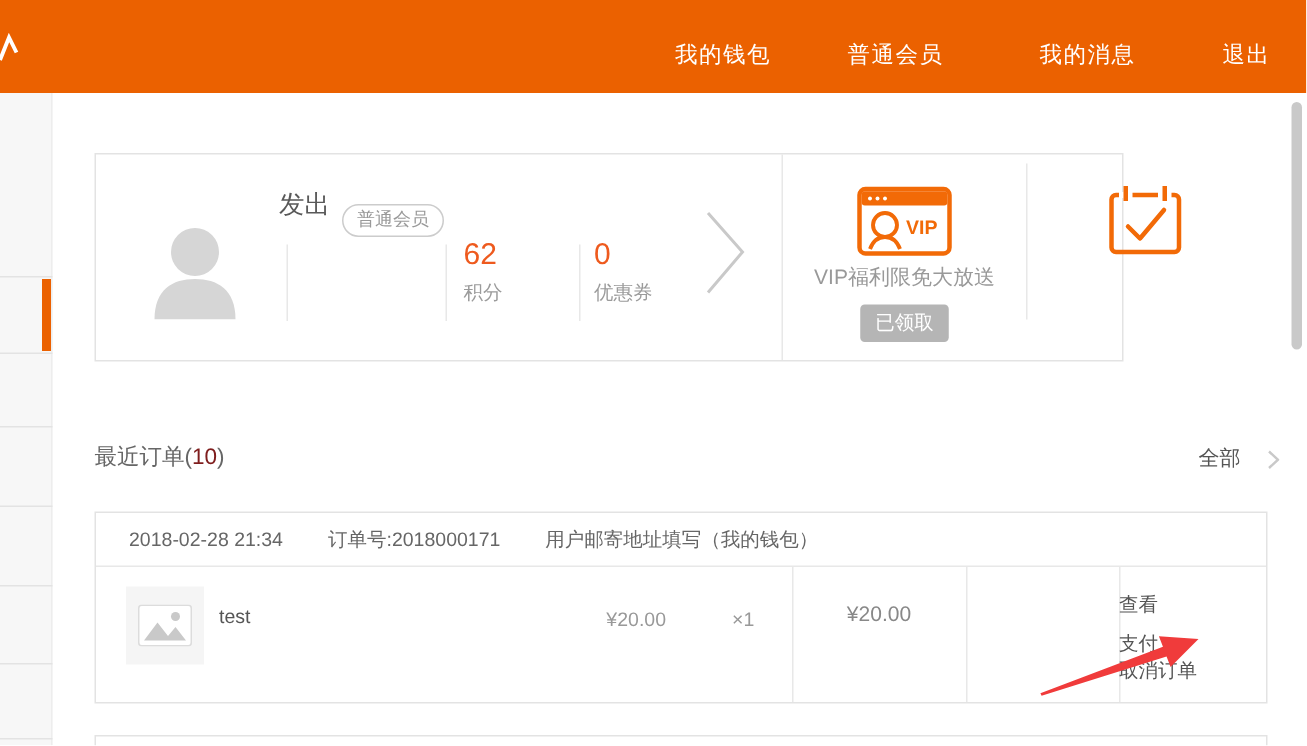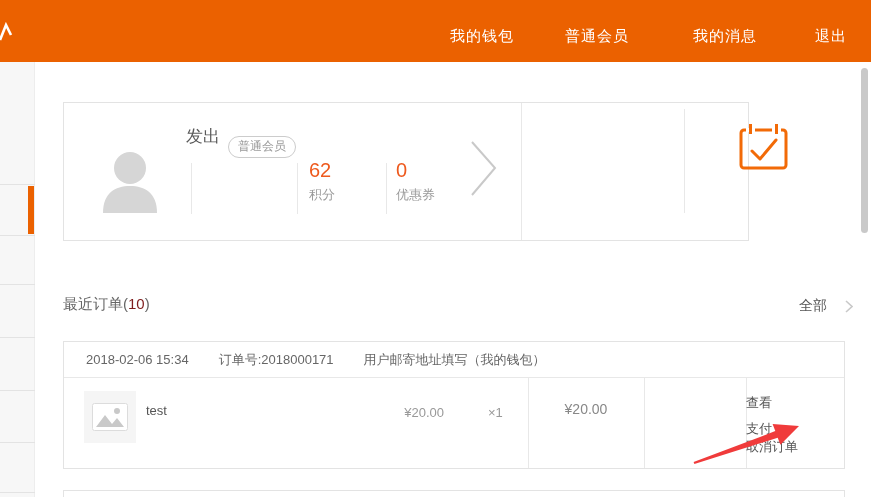--- a/index.html
+++ b/index.html
@@ -112,20 +112,34 @@
       <div class="num">0</div>
       <div class="lbl">优惠券</div>
     </div>
 
     <svg class="big-chevron" width="30" height="60" viewBox="0 0 30 60">
       <polyline points="3,3 26,29 3,56" fill="none" stroke="#c9c9c9" stroke-width="2"></polyline>
     </svg>
 
     <div class="sec-div1"></div>
 
+    <div class="vip-block">
+      <svg class="vip-icon" width="64" height="47" viewBox="0 0 64 47">
+        <rect x="2" y="2" width="60" height="43" rx="4" fill="none" stroke="#f26a07" stroke-width="3"></rect>
+        <rect x="3.5" y="3.5" width="57" height="9.5" rx="2" fill="#f26a07"></rect>
+        <circle cx="9" cy="8.3" r="1.3" fill="#ffffff"></circle>
+        <circle cx="14" cy="8.3" r="1.3" fill="#ffffff"></circle>
+        <circle cx="19" cy="8.3" r="1.3" fill="#ffffff"></circle>
+        <circle cx="19" cy="26" r="8" fill="none" stroke="#f26a07" stroke-width="2.6"></circle>
+        <path d="M9 42 Q12 34 19 34 Q26 34 29 42" fill="none" stroke="#f26a07" stroke-width="2.6"></path>
+        <text x="33" y="32" font-size="13" font-weight="bold" fill="#f26a07">VIP</text>
+      </svg>
+      <div class="vip-title">VIP福利限免大放送</div>
+      <div class="vip-badge">已领取</div>
+    </div>
 
     <div class="sec-div2"></div>
 
     <svg class="cal-icon" width="49" height="47" viewBox="0 0 49 47">
       <rect x="2" y="7" width="45" height="38" rx="3" fill="none" stroke="#f26a07" stroke-width="3"></rect>
       <rect x="7" y="5" width="9" height="4" fill="#ffffff"></rect>
       <rect x="33" y="5" width="9" height="4" fill="#ffffff"></rect>
       <rect x="10" y="1" width="3" height="10" fill="#f26a07"></rect>
       <rect x="36" y="1" width="3" height="10" fill="#f26a07"></rect>
       <path d="M13 28 L21 36 L37 17" fill="none" stroke="#f26a07" stroke-width="3" stroke-linecap="round" stroke-linejoin="round"></path>
@@ -137,21 +151,21 @@
   </div>
   <div class="view-all">
     <span>全部</span>
     <svg width="8" height="13" viewBox="0 0 8 13">
       <polyline points="1,1 7,6.5 1,12" fill="none" stroke="#c9c9c9" stroke-width="1.6"></polyline>
     </svg>
   </div>
 
   <div class="order-card">
     <div class="order-head">
-      <span>2018-02-06 15:34</span><span>订单号:2018000171</span><span>用户邮寄地址填写（我的钱包）</span>
+      <span>2018-02-28 21:34</span><span>订单号:2018000171</span><span>用户邮寄地址填写（我的钱包）</span>
     </div>
 
     <div class="prod-img">
       <svg width="36" height="28" viewBox="0 0 36 28">
         <rect x="0.5" y="0.5" width="35" height="27" rx="2" fill="#ffffff" stroke="#dcdcdc"></rect>
         <path d="M4 24 L13 12 L20 21 L25 15 L32 24 Z" fill="#c9c9c9"></path>
         <circle cx="25" cy="8" r="3" fill="#c9c9c9"></circle>
       </svg>
     </div>
     <div class="prod-name">test</div>

